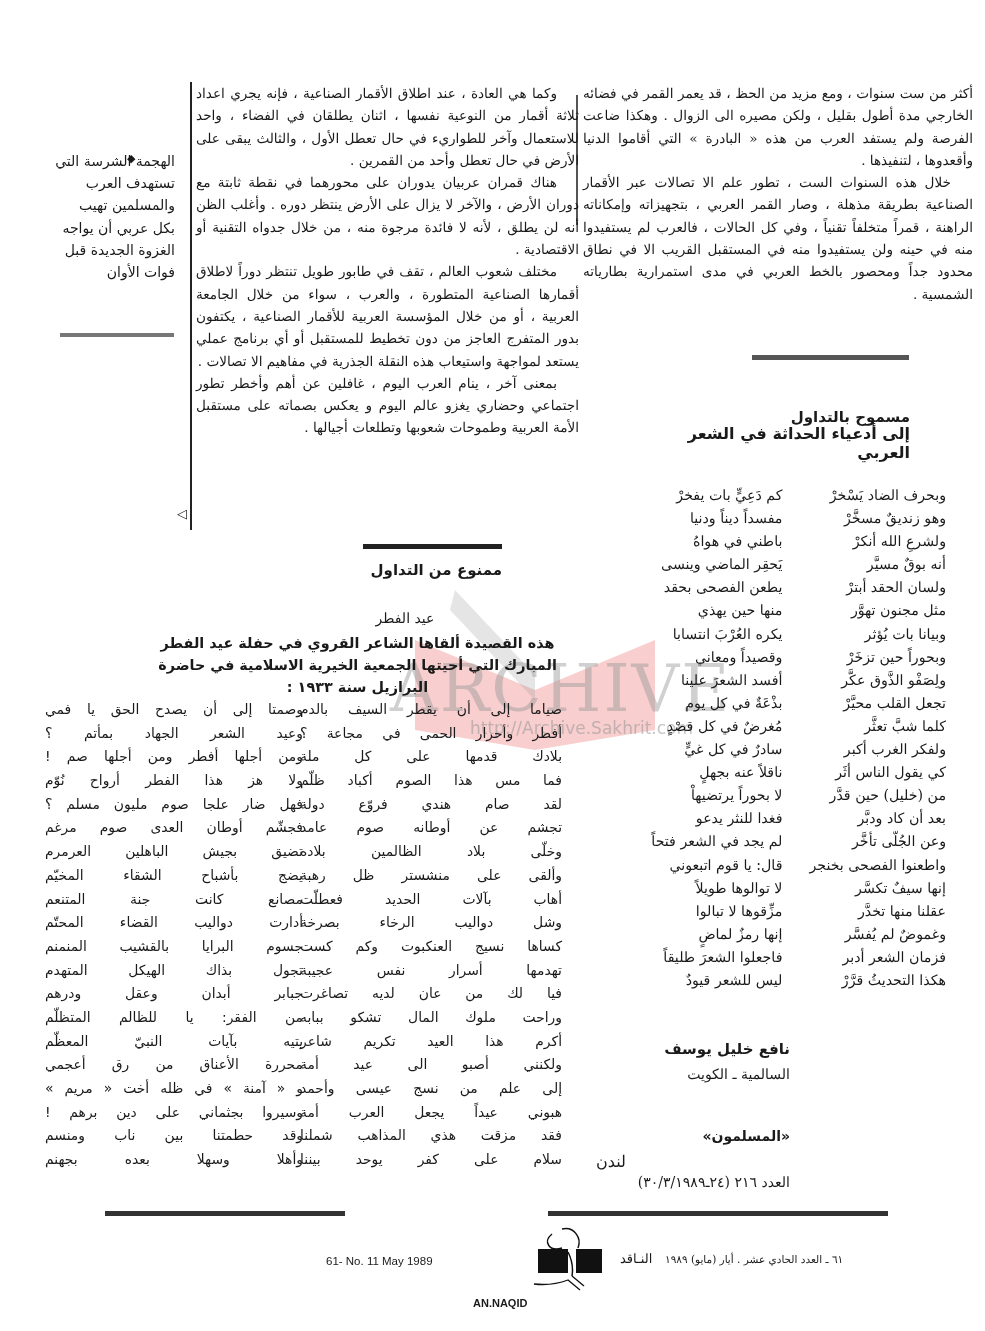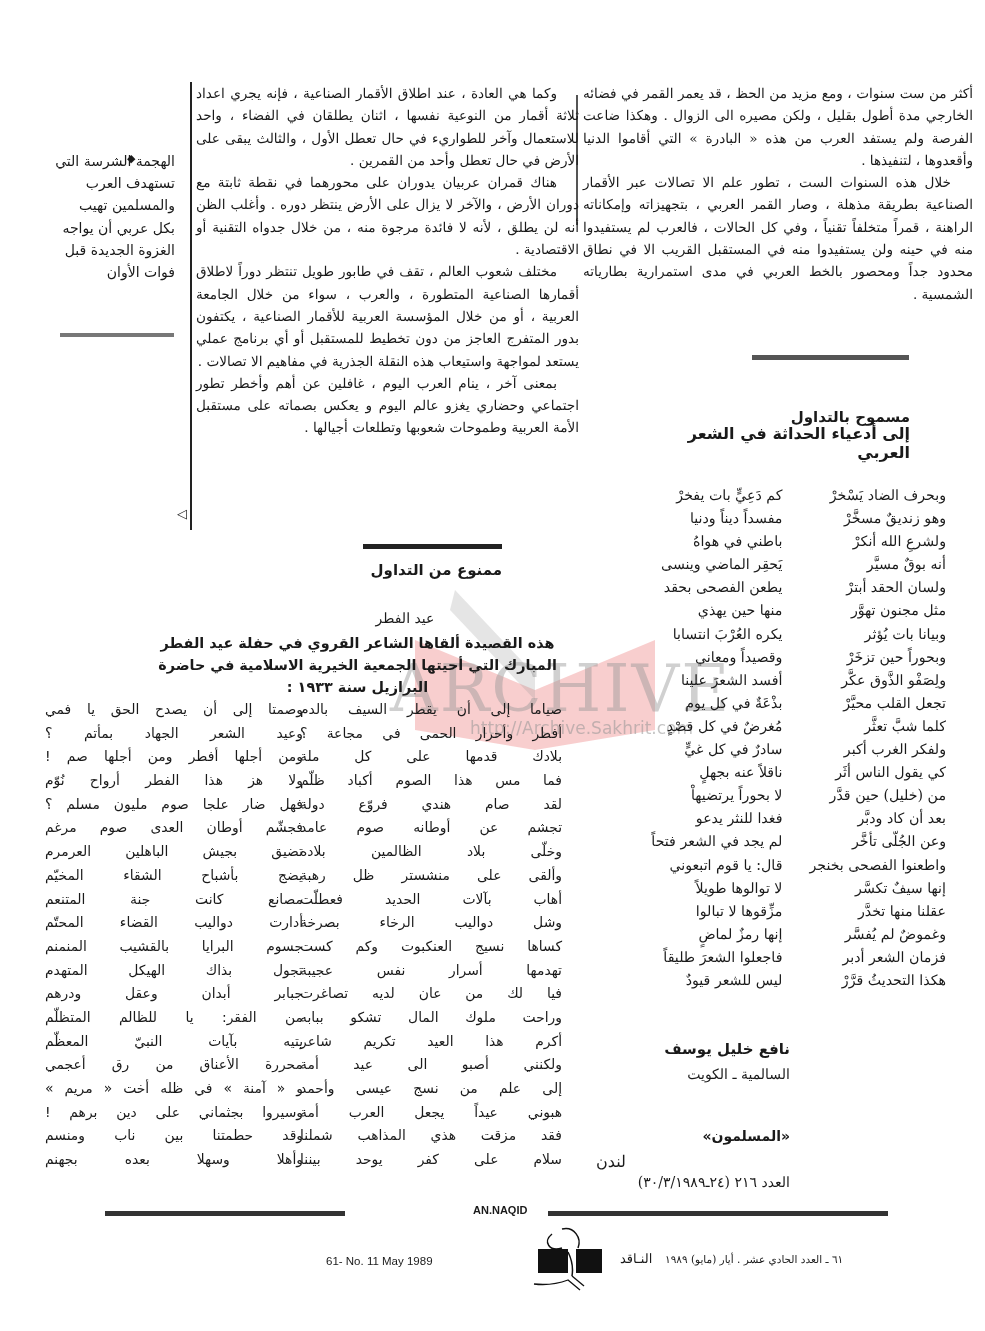--- a/index.html
+++ b/index.html
@@ -46,21 +46,21 @@
   #eid-intro { left: 150px; top: 632px; width: 415px; text-align: center; direction: rtl; font-family: "DejaVu Sans", sans-serif; font-weight: bold; font-size: 14.4px; line-height: 22px; }
 
   .eid-col { font-size: 13.9px; line-height: 23.7px; direction: rtl; font-family: "DejaVu Sans", sans-serif; }
   .eid-col div { text-align: justify; text-align-last: justify; white-space: nowrap; height: 23.7px; }
   #eid-right { left: 300px; top: 698px; width: 262px; }
   #eid-left { left: 45px; top: 698px; width: 258px; }
 
   #bottom-rule-l { left: 105px; top: 1211px; width: 240px; height: 5px; background: #333; }
   #bottom-rule-r { left: 548px; top: 1211px; width: 340px; height: 5px; background: #333; }
   #footer-page-en { left: 326px; top: 1255px; font-family: "Liberation Sans", sans-serif; font-size: 11.5px; }
-  #footer-magazine-en { left: 473px; top: 1204px; font-family: "Liberation Sans", sans-serif; font-weight: bold; font-size: 11px; }
+  #footer-magazine-en { left: 473px; top: 1297px; font-family: "Liberation Sans", sans-serif; font-weight: bold; font-size: 11px; }
   #footer-logo { left: 532px; top: 1224px; width: 78px; height: 68px; }
   #footer-magazine-ar { left: 620px; top: 1251px; font-size: 13px; direction: rtl; }
   #footer-issue-ar { left: 665px; top: 1253px; font-size: 10.5px; direction: rtl; }
 
   #watermark { left: 395px; top: 580px; width: 280px; height: 170px; pointer-events: none; }
   #wm-text { left: 390px; top: 650px; font-family: "DejaVu Serif", serif; font-size: 66px; color: rgba(150,150,150,0.45); letter-spacing: 2px; }
   #wm-url { left: 470px; top: 718px; font-family: "DejaVu Sans", sans-serif; font-size: 17px; color: rgba(150,150,150,0.55); }
 </style>
 </head>
 <body>

